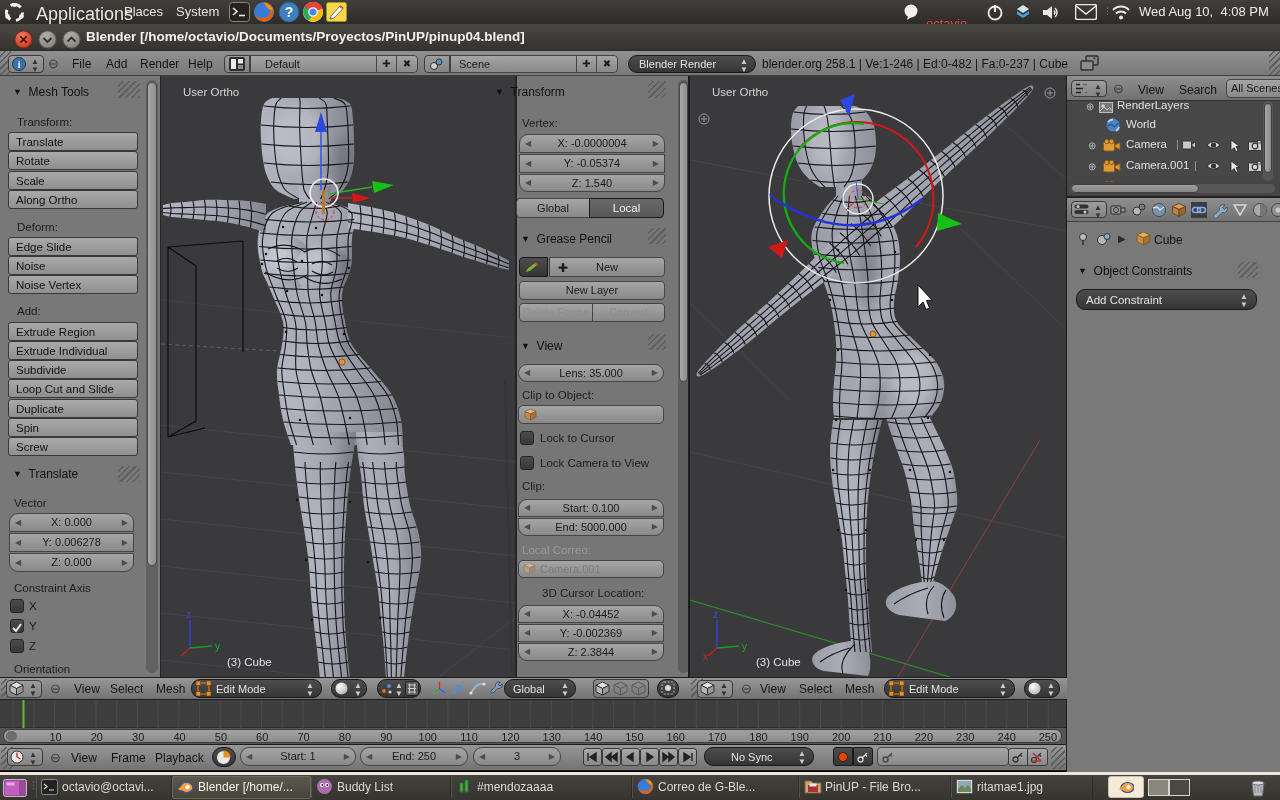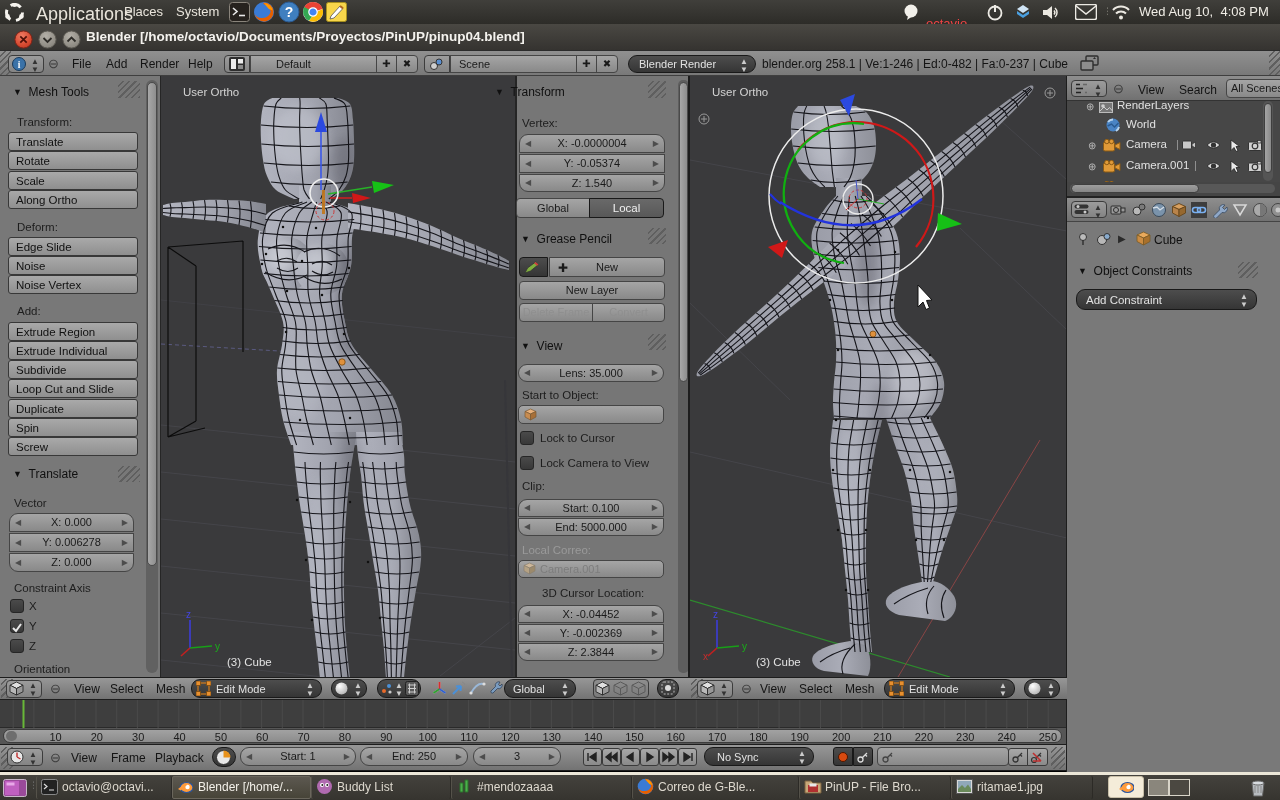--- a/index.html
+++ b/index.html
@@ -146,21 +146,21 @@
 <div class="mn" style="left:140px;top:57px">Render</div>
 <div class="mn" style="left:188px;top:57px">Help</div>
 <div class="dk" style="left:224px;top:55px;width:26px;height:18px;border-radius:4px 0 0 4px;background:linear-gradient(#9c9c9c,#848484);border-color:#3c3c3c"></div>
 <svg class="ab" style="left:229px;top:57px" width="16" height="14" viewBox="0 0 16 14">
     <rect width="16" height="14" rx="2" fill="#2e2e2e"></rect>
     <rect x="2" y="2" width="5" height="10" fill="#ececec"></rect>
     <rect x="9" y="2" width="5" height="4.5" fill="#ececec"></rect>
     <rect x="9" y="8" width="5" height="4" fill="#8a8a8a"></rect>
   </svg>
 <div class="pill" style="left:250px;top:55px;width:127px;height:18px;line-height:16px;font-size:11px;border-radius:0;">
-    <span style="float:left;margin-left:25px">Default</span>
+    <span style="float:left;margin-left:14px">Default</span>
   </div>
 <div class="pill" style="left:376px;top:55px;width:21px;height:18px;line-height:16px;font-size:10px;border-radius:0;">✚</div>
 <div class="pill" style="left:396px;top:55px;width:22px;height:18px;line-height:16px;font-size:10px;border-radius:0 4px 4px 0;">✖</div>
 <div class="dk" style="left:424px;top:55px;width:26px;height:18px;border-radius:4px 0 0 4px;background:linear-gradient(#9c9c9c,#848484);border-color:#3c3c3c"></div>
 <svg class="ab" style="left:429px;top:57px" width="15" height="14" viewBox="0 0 15 14">
     <circle cx="5" cy="9" r="3.5" fill="#cfcfcf" stroke="#333"></circle>
     <circle cx="10" cy="5" r="3" fill="#5a8fd0" stroke="#333"></circle>
   </svg>
 <div class="pill" style="left:450px;top:55px;width:127px;height:18px;line-height:16px;font-size:11px;border-radius:0;">
     <span style="float:left;margin-left:8px">Scene</span>
@@ -621,21 +621,21 @@
     <path d="M1,13 l2.5,-5 8,-6 3,2.5 -8,6.5 -5.5,2 z" fill="#7fae3f" stroke="#333" stroke-width="0.8"></path>
     <path d="M11.5,2 l3,2.5 -1.5,1.2 -3,-2.5 z" fill="#d04040"></path>
   </svg>
 <div class="pill" style="left:549px;top:257px;width:116px;height:20px;line-height:18px;font-size:11px;border-radius:0 4px 4px 0;"><span style="position:absolute;left:8px;top:1px;font-size:12px">✚</span>New</div>
 <div class="pill" style="left:519px;top:281px;width:146px;height:19px;line-height:17px;font-size:11px;border-radius:4px;">New Layer</div>
 <div class="pill" style="left:519px;top:303px;width:74px;height:19px;line-height:17px;font-size:11px;color:#8f8f8f;border-radius:4px 0 0 4px;">Delete Frame</div>
 <div class="pill" style="left:592px;top:303px;width:73px;height:19px;line-height:17px;font-size:11px;color:#8f8f8f;border-radius:0 4px 4px 0;">Convert</div>
 <div class="hatch" style="left:648px;top:334px;width:18px;height:16px"></div>
 <div class="tx" style="left:521px;top:339px;color:#101010;font-size:12px"><span style="font-size:9px;vertical-align:1px">▼</span>&nbsp;&nbsp;View</div>
 <div class="pill" style="left:518px;top:364px;width:146px;height:18px;line-height:16px;font-size:11px;"><span class="lar">◀</span><span class="rar">▶</span>Lens: 35.000</div>
-<div class="lb" style="left:522px;top:389px">Start to Object:</div>
+<div class="lb" style="left:522px;top:389px">Clip to Object:</div>
 <div class="pill" style="left:518px;top:405px;width:146px;height:19px;line-height:17px;font-size:11px;border-radius:5px;"></div>
 <svg class="ab" style="left:524px;top:408px" width="13" height="13" viewBox="0 0 13 13">
     <path d="M6.5,1 L12,3.5 6.5,6 1,3.5 Z" fill="#e8b07a" stroke="#7a5a35" stroke-width="0.7"></path>
     <path d="M1,3.5 V9 L6.5,12 V6 Z" fill="#c88c50" stroke="#7a5a35" stroke-width="0.7"></path>
     <path d="M12,3.5 V9 L6.5,12 V6 Z" fill="#a87038" stroke="#7a5a35" stroke-width="0.7"></path>
   </svg>
 <div class="cb" style="left:520px;top:431px"></div>
 <div class="lb" style="left:540px;top:432px">Lock to Cursor</div>
 <div class="cb" style="left:520px;top:456px"></div>
 <div class="lb" style="left:540px;top:457px">Lock Camera to View</div>
@@ -1053,21 +1053,21 @@
     <g fill="#222" stroke="#222" stroke-width="1.4">
       <path d="M3,4 l5,4 -5,4 z M9,4 l5,4 -5,4 z"></path>
     </g>
   </svg>
 <div class="ab" style="left:678px;top:748px;width:19px;height:18px;background:linear-gradient(#a8a8a8,#8a8a8a);border:1px solid #3a3a3a;border-radius:3px"></div>
 <svg class="ab" style="left:679px;top:749px" width="16" height="16" viewBox="0 0 16 16">
     <g fill="#222" stroke="#222" stroke-width="1.4">
       <path d="M13,4 v8 M5,4 l6,4 -6,4 z"></path>
     </g>
   </svg>
-<div class="dk" style="left:704px;top:747px;width:110px;height:19px;line-height:18px;padding-left:12px">No Sync<span class="udar" style="right:7px;top:2px;color:#ccc">▲<br>▼</span></div>
+<div class="dk" style="left:704px;top:747px;width:110px;height:19px;line-height:18px;padding-left:26px">No Sync<span class="udar" style="right:7px;top:2px;color:#ccc">▲<br>▼</span></div>
 <div class="dk" style="left:833px;top:747px;width:20px;height:19px;border-radius:3px 0 0 3px"></div>
 <svg class="ab" style="left:838px;top:752px" width="10" height="10" viewBox="0 0 10 10">
     <circle cx="5" cy="5" r="4.5" fill="#d84a10" stroke="#501800"></circle>
   </svg>
 <div class="dk" style="left:853px;top:747px;width:20px;height:19px;border-radius:0 3px 3px 0"></div>
 <svg class="ab" style="left:857px;top:751px" width="12" height="12" viewBox="0 0 12 12">
     <circle cx="3.5" cy="8.5" r="2.5" fill="none" stroke="#ddd" stroke-width="1.3"></circle>
     <path d="M5.5,6.5 L10,2 M8,3.5 l2,2" stroke="#ddd" stroke-width="1.3"></path>
   </svg>
 <div class="pill" style="left:877px;top:747px;width:132px;height:19px;line-height:17px;font-size:11px;border-radius:4px;"></div>

